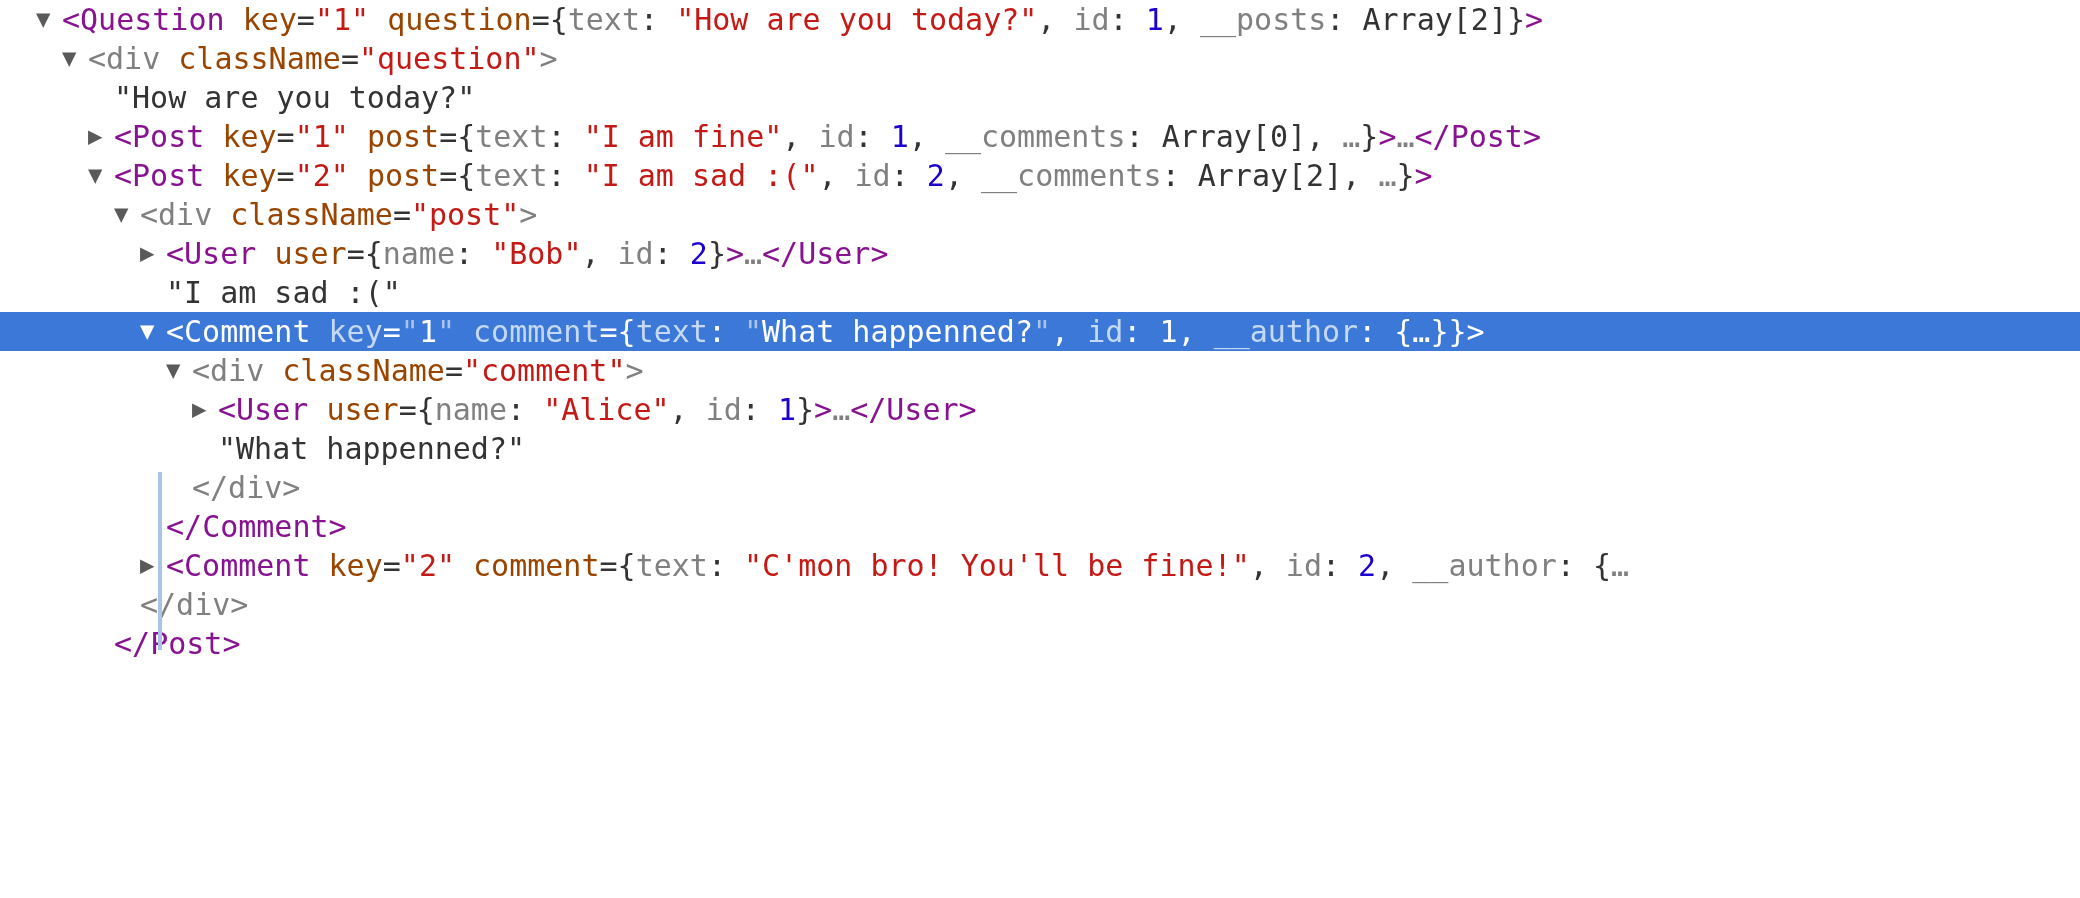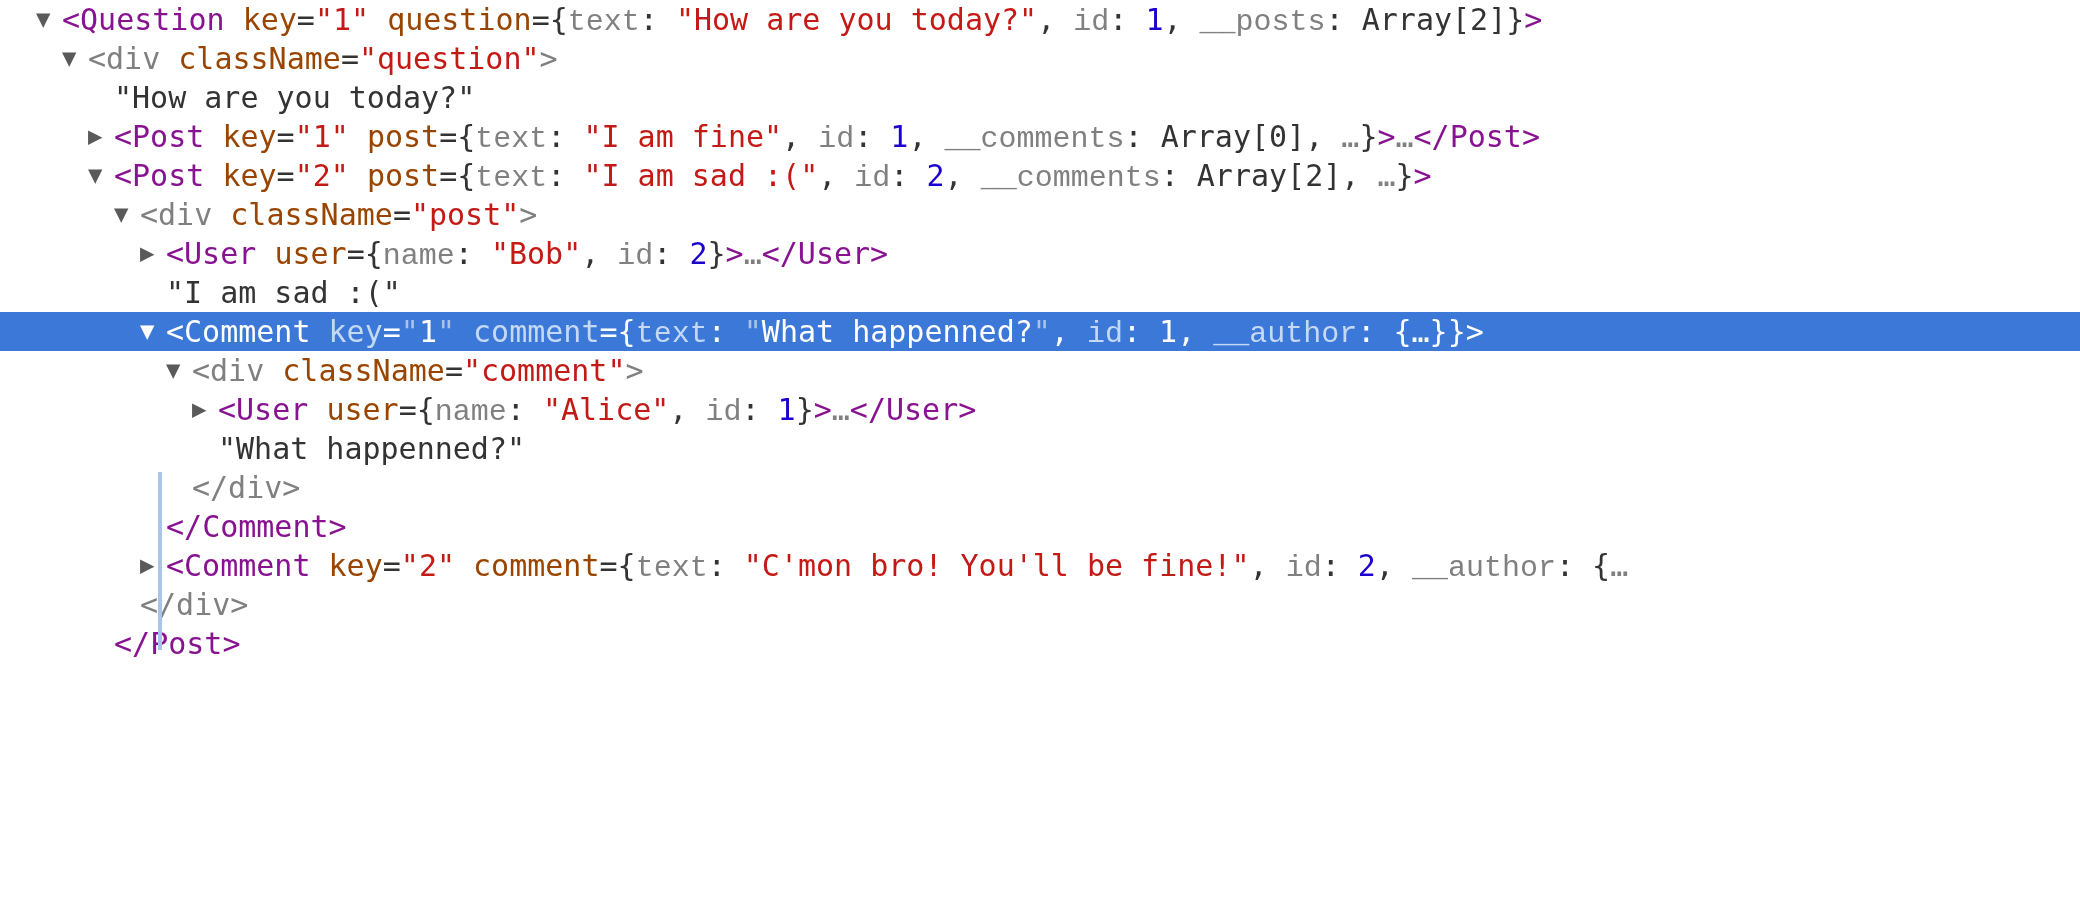--- a/index.html
+++ b/index.html
@@ -48,21 +48,21 @@
   .row.selected .arrow { color: #ffffff; }
 
   
   .t-bracket { color: #881391; }      
   .t-tag     { color: #881391; }      
   .t-tag-dom { color: #808080; }      
   .t-attr    { color: #994500; }      
   .t-eq      { color: #333333; }
   .t-string  { color: #c41a16; }      
   .t-quote   { color: #c41a16; }
-  .t-key     { color: #808080; font-family: Liberation Mono, monospace; }      
+  .t-key     { color: #808080; }      
   .t-num     { color: #1c00cf; }      
   .t-punct   { color: #333333; }      
   .t-text    { color: #333333; }      
   .t-ellip   { color: #808080; }
 
   
   .row.selected .t-bracket,
   .row.selected .t-tag,
   .row.selected .t-tag-dom,
   .row.selected .t-eq,

